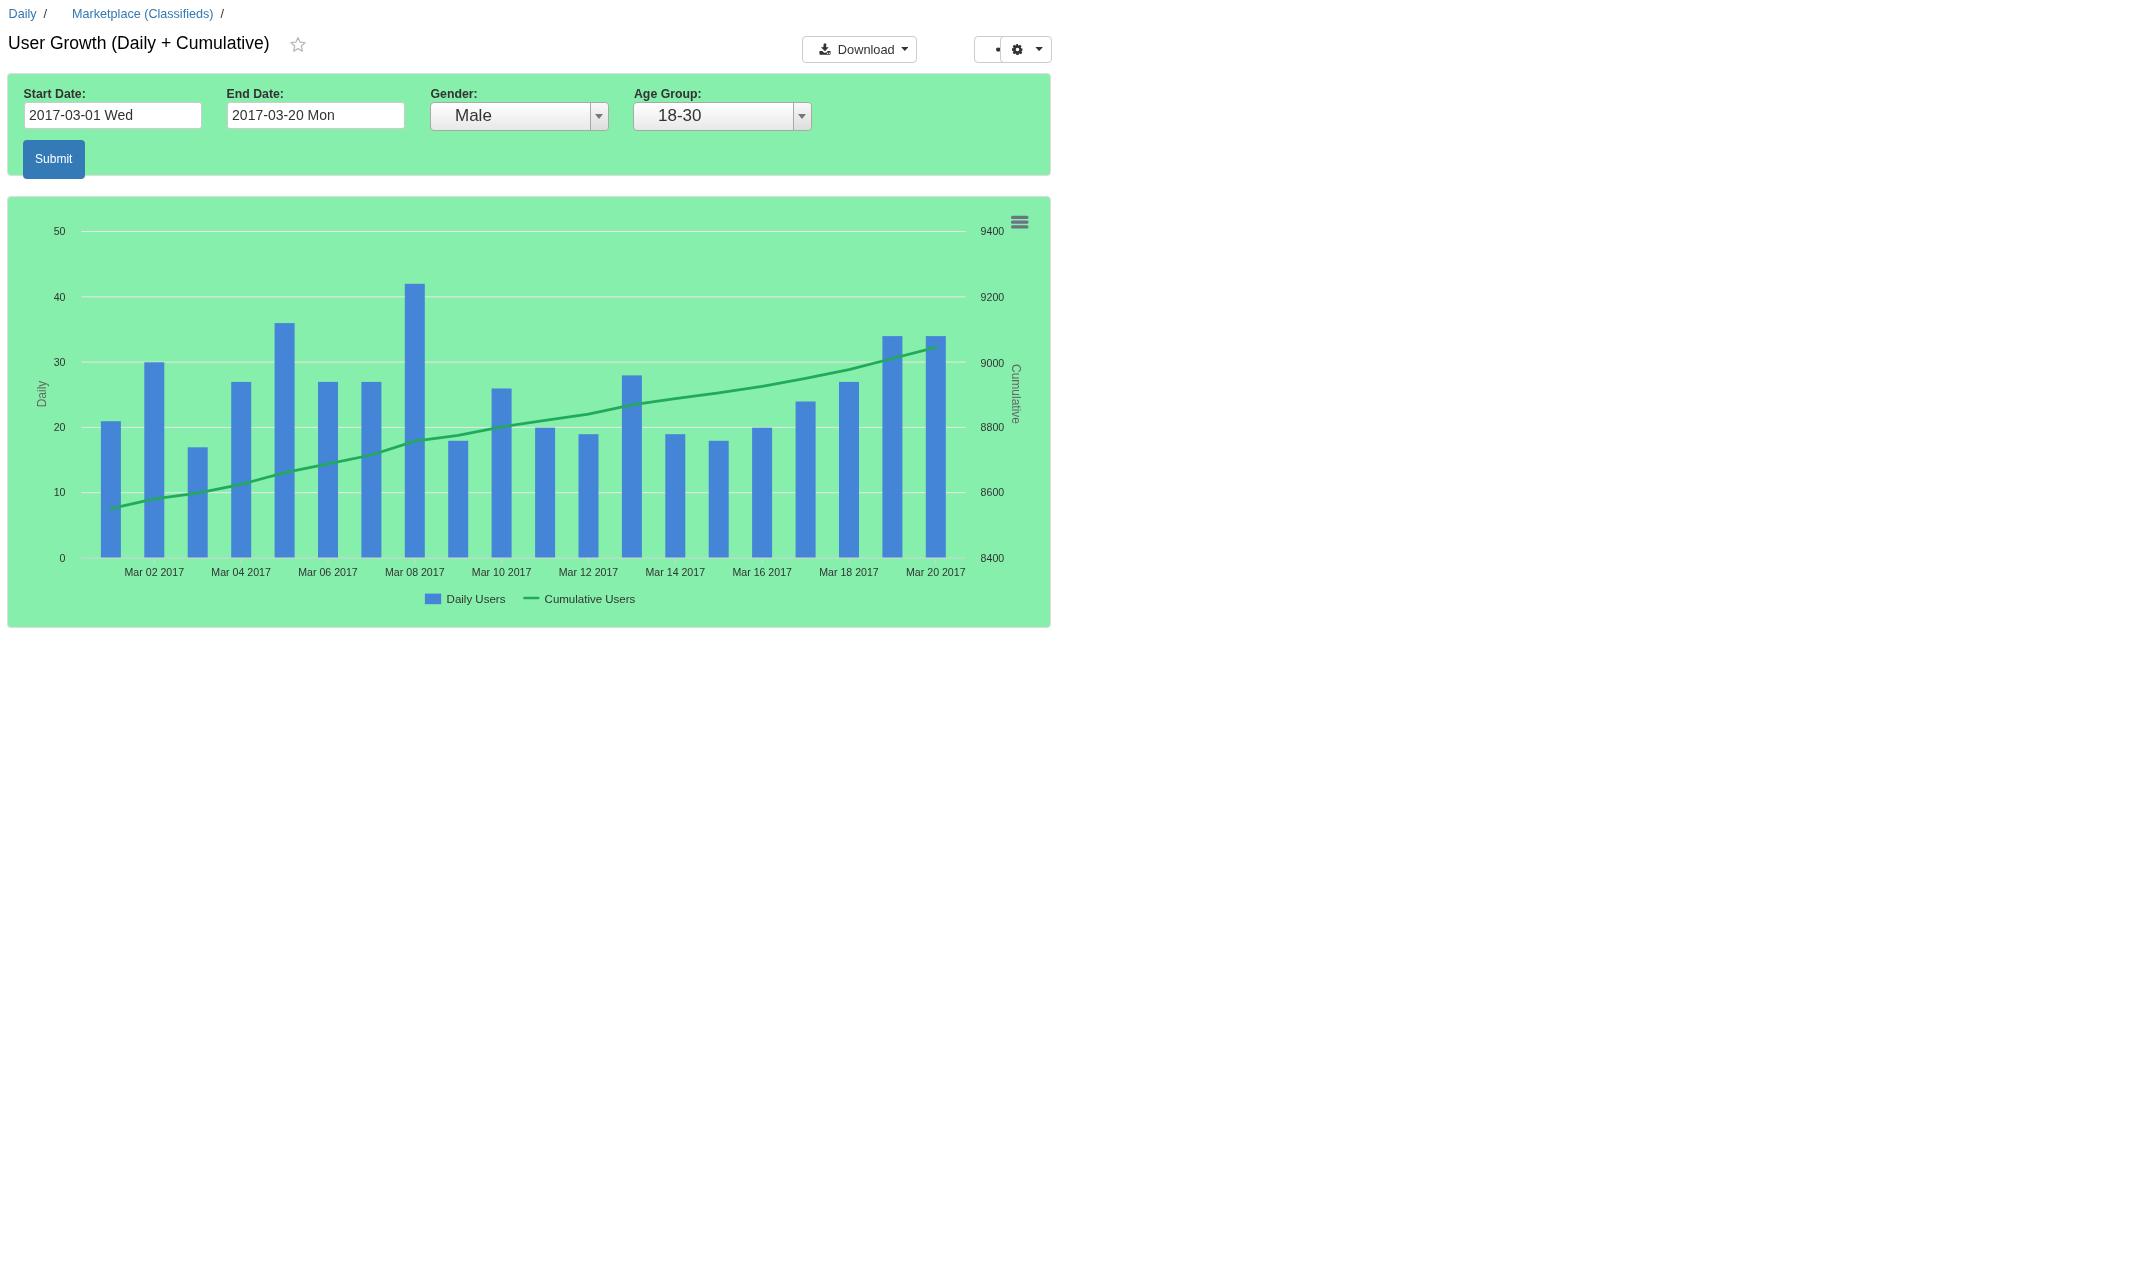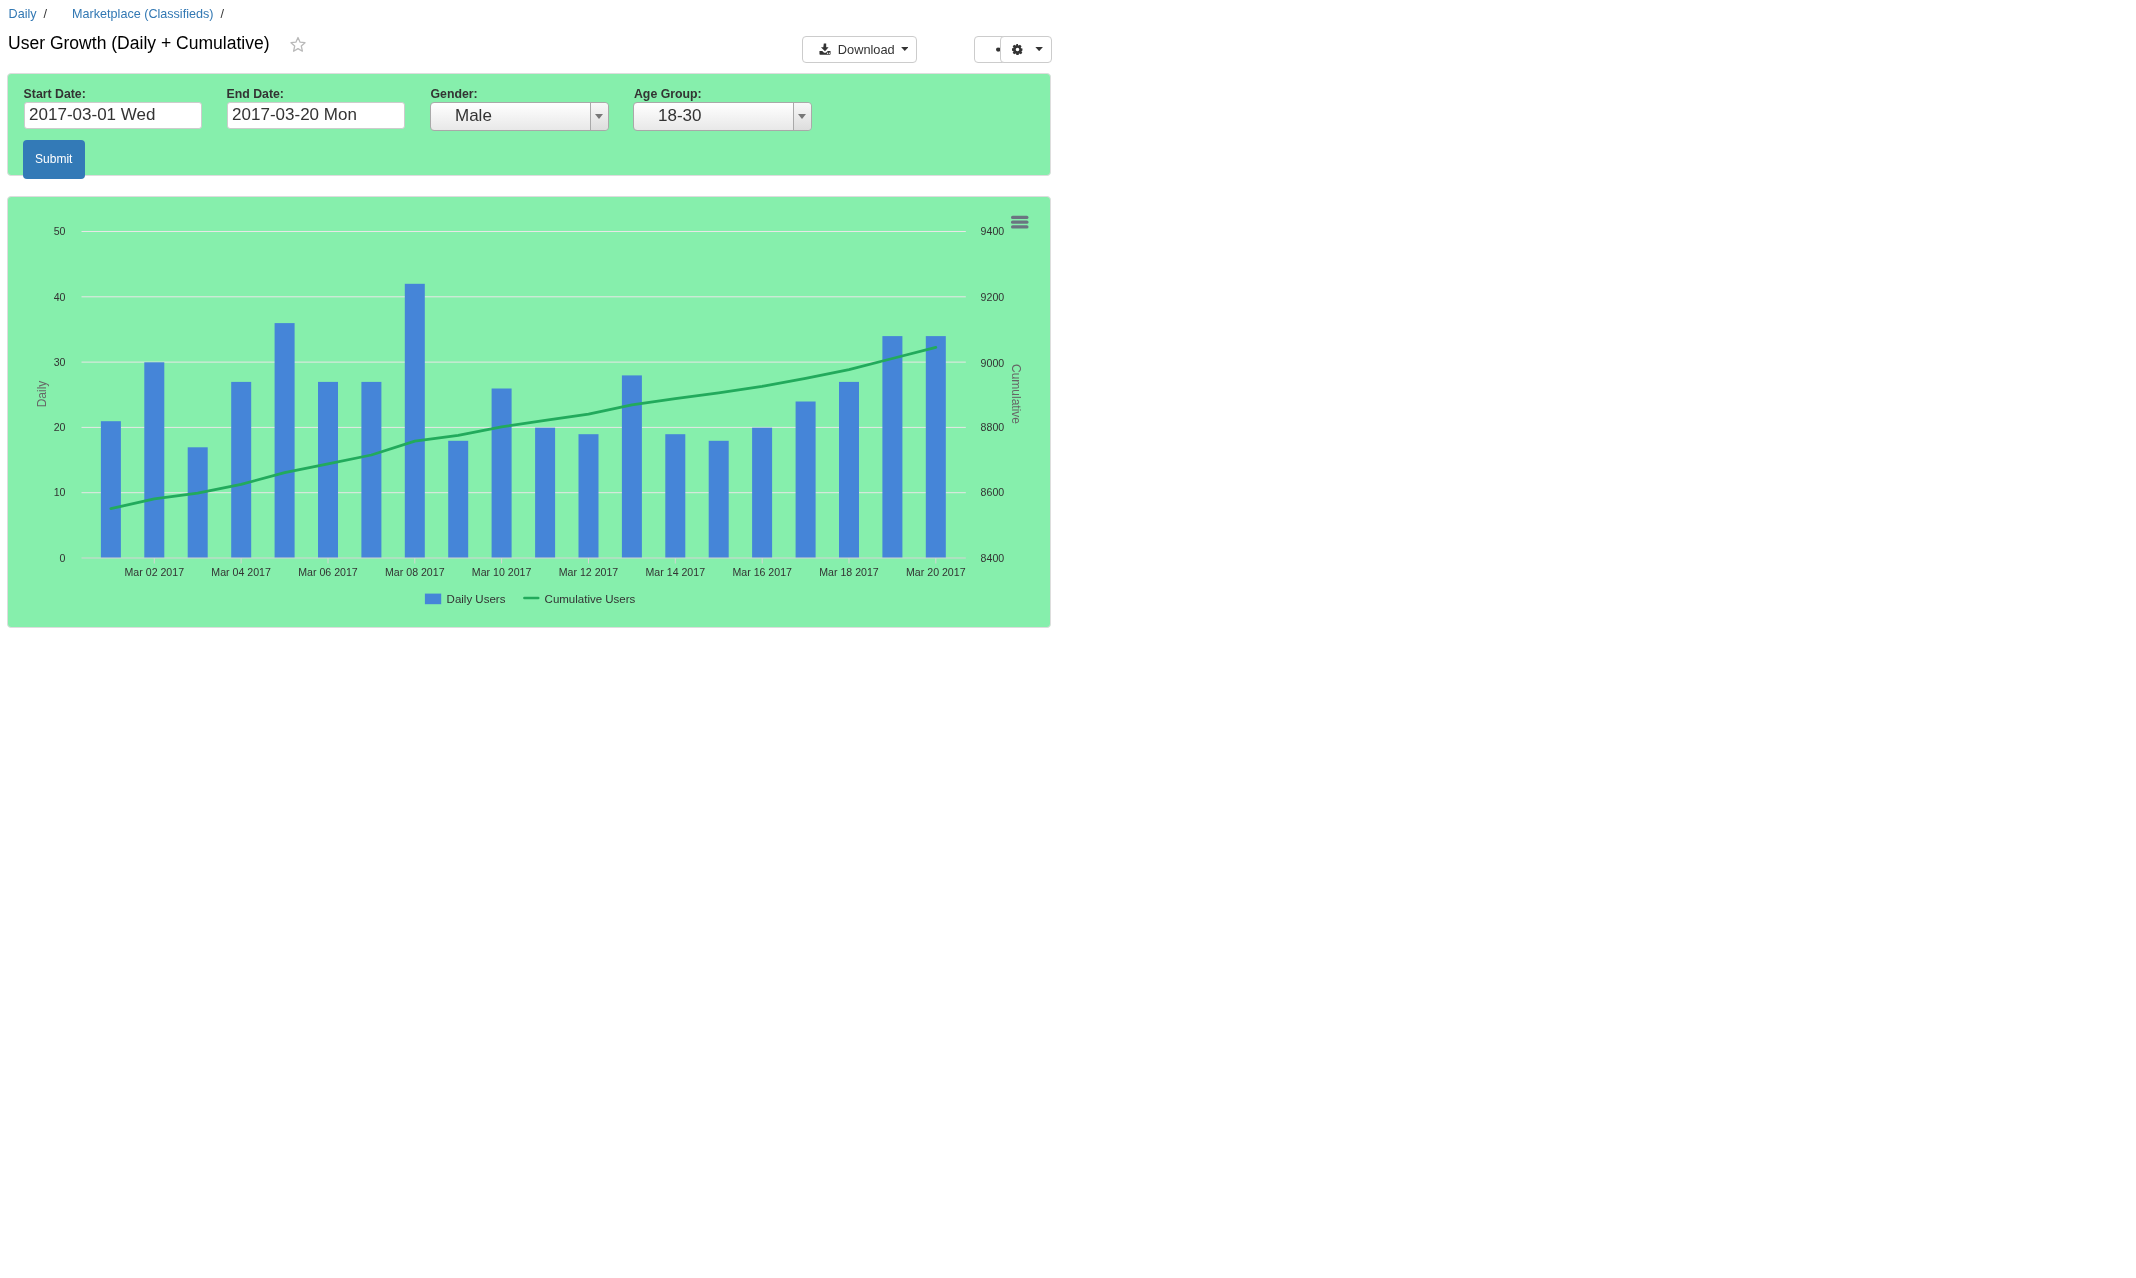--- a/index.html
+++ b/index.html
@@ -21,21 +21,21 @@
 #btn-sh { left:974px;  width:75.5px; padding-left:20px; }
 #btn-gear { left:1000px; width:51.5px; padding-left:4px; }
 
 
 .card { position:absolute; left:7.4px; width:1043.6px; background:#86efac; border:1px solid #ddd; border-radius:4px; }
 #filter { top:73.4px; height:103px; }
 #chartcard { top:195.7px; height:432.3px; }
 
 
 .flabel { position:absolute; top:12.5px; font-size:12.3px; font-weight:bold; color:#333; line-height:14px; }
-.finput { position:absolute; top:27.6px; height:26.6px; border:1px solid #ccc; border-radius:3px; font-size:17px; color:#333; padding-left:4.5px; display:flex; align-items:center; background:#fff; }
+.finput { position:absolute; top:27.6px; height:26.6px; border:1px solid #ccc; border-radius:3px; font-size:14px; color:#333; padding-left:4.5px; display:flex; align-items:center; background:#fff; }
 .fselect { position:absolute; top:27.6px; height:29px; border:1px solid #a9a9a9; border-radius:4px; font-size:17px; color:#333; background:linear-gradient(#ffffff,#e8e8e8); display:flex; align-items:center; padding-left:24px; }
 .selbtn { position:absolute; right:0; top:0; bottom:0; width:18.2px; border-left:1px solid #a9a9a9; border-radius:0 4px 4px 0; background:linear-gradient(#f8f8f8,#ddd); }
 .selbtn:after { content:""; position:absolute; left:50%; top:50%; margin-left:-4px; margin-top:-2.5px; border-left:4px solid transparent; border-right:4px solid transparent; border-top:5px solid #777; }
 #submit { position:absolute; left:14.5px; top:65.6px; width:61.8px; height:39px; background:#337ab7; border-radius:4px; color:#fff; font-size:12px; display:flex; align-items:center; justify-content:center; }
 </style>
 </head>
 <body>
 
 <div class="abs" id="crumb"><a>Daily</a><span class="sep">/</span><a style="margin-left:18px">Marketplace (Classifieds)</a><span class="sep">/</span></div>
 <div class="abs" id="title">User Growth (Daily + Cumulative)</div>

